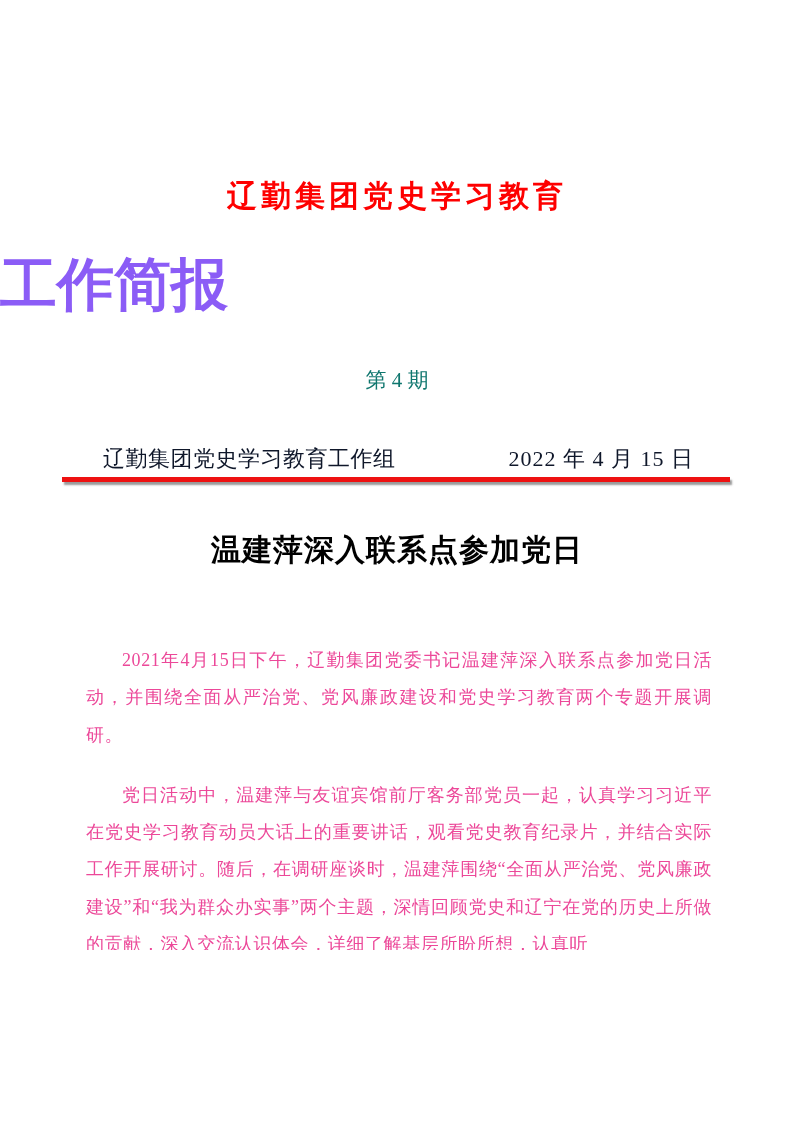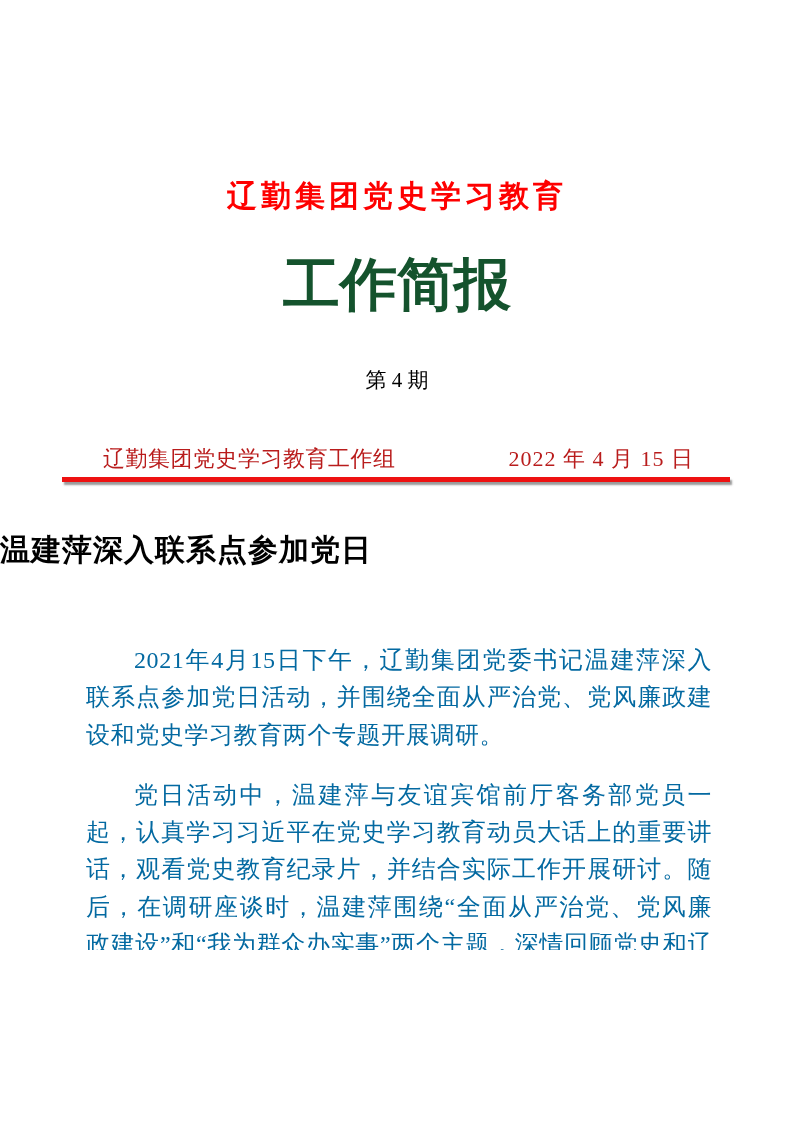--- a/index.html
+++ b/index.html
@@ -28,48 +28,47 @@
     letter-spacing: 4px;
     color: #fe0000;
     font-family: "Liberation Serif", serif;
   }
   
   .bulletin-title {
     position: absolute;
     top: 247px;
     left: 0;
     width: 100%;
-    text-align: center;
     font-size: 57px;
     font-weight: bold;
     letter-spacing: 0px;
-    color: #14532d;
+    color: #8b5cf6;
     font-family: "Liberation Serif", serif;
   }
   
   .issue {
     position: absolute;
     top: 366px;
     left: 0;
     width: 100%;
     text-align: center;
     font-size: 21px;
-    color: #000000;
+    color: #0f766e;
   }
   
   .meta-row {
     position: absolute;
     top: 444px;
     left: 103px;
     right: 100px;
     display: flex;
     justify-content: space-between;
     align-items: baseline;
     font-size: 22px;
-    color: #b91c1c;
+    color: #0f172a;
   }
   .meta-org {
     letter-spacing: 0.5px;
   }
   .meta-date {
     letter-spacing: 1px;
   }
   
   .red-rule {
     position: absolute;
@@ -79,37 +78,37 @@
     height: 5px;
     background: #ee1111;
     box-shadow: 2px 3px 2px rgba(120,120,120,0.75);
   }
   
   .headline {
     position: absolute;
     top: 528px;
     left: 0;
     width: 100%;
-    text-align: left;
+    text-align: center;
     font-size: 30px;
     line-height: 44px;
     font-weight: bold;
     color: #000000;
     letter-spacing: 1px;
   }
   
   .body-text {
     position: absolute;
     top: 642px;
     left: 86px;
     width: 626px;
-    font-size: 24px;
+    font-size: 18px;
     line-height: 37.3px;
     text-align: justify;
-    color: #0369a1;
+    color: #ec4899;
     letter-spacing: 0.6px;
   }
   .body-text p {
     margin: 0;
     text-indent: 2em;
   }
   .body-text p + p {
     margin-top: 23px;
   }
   

